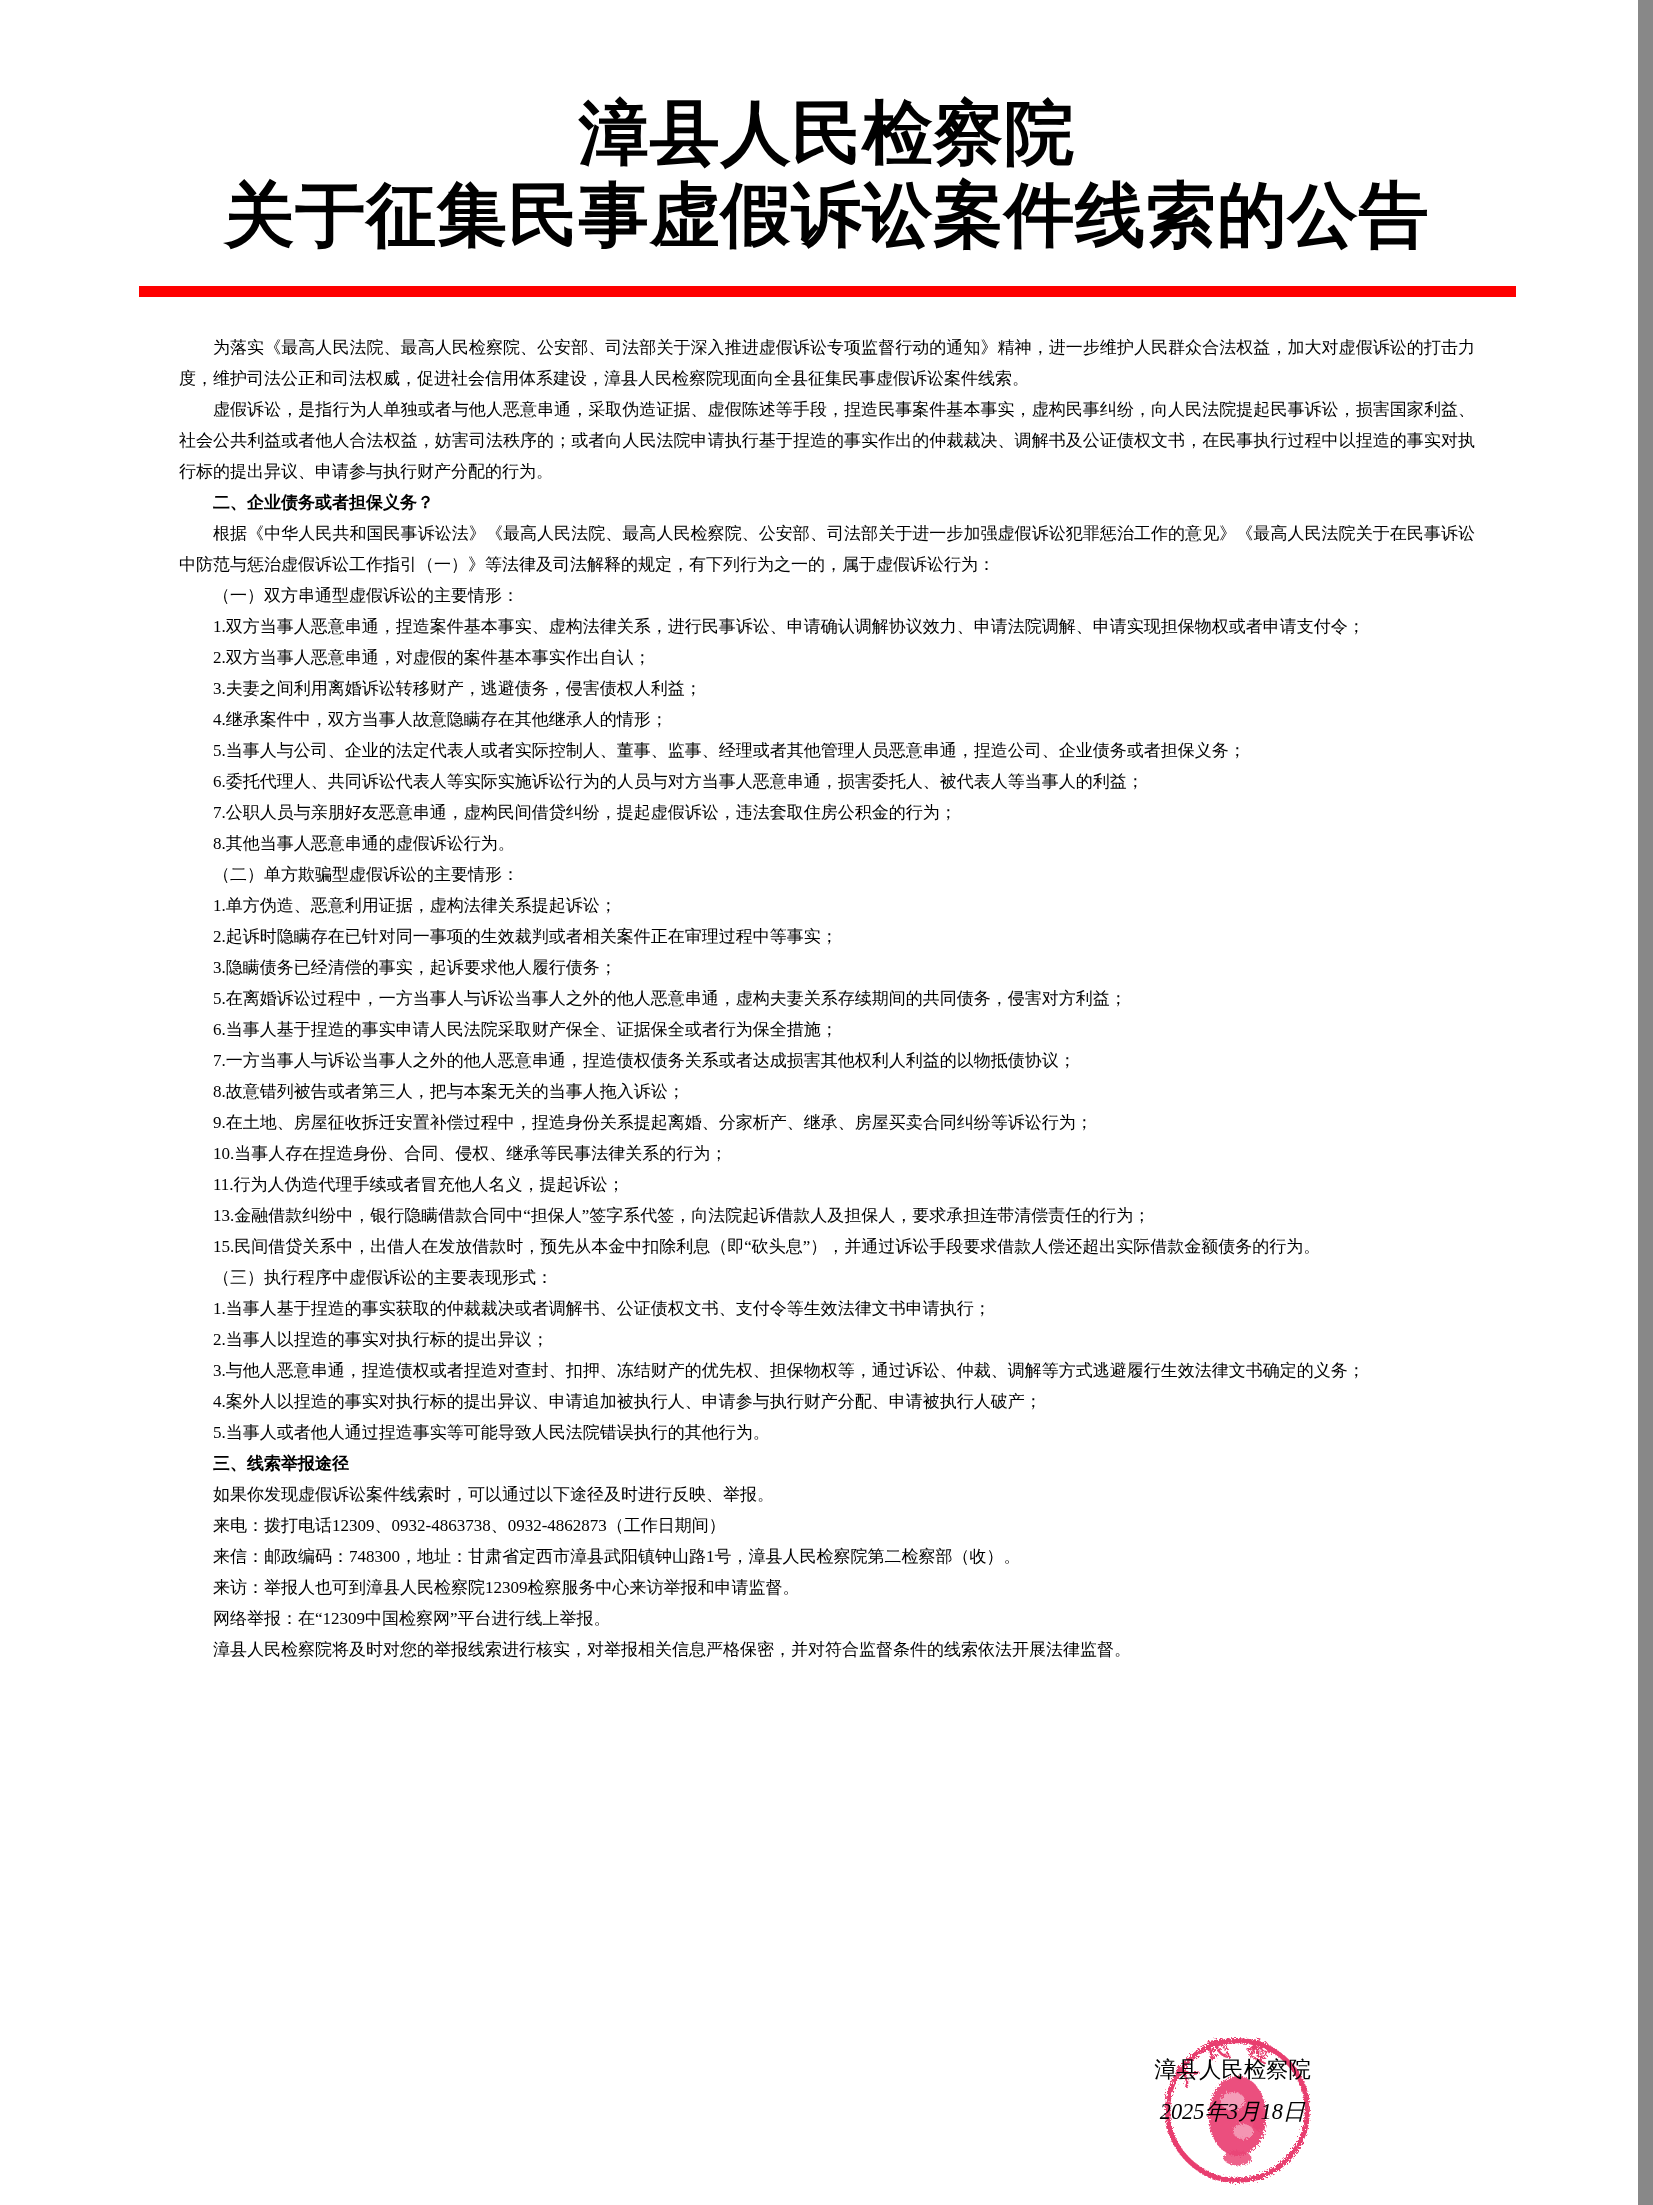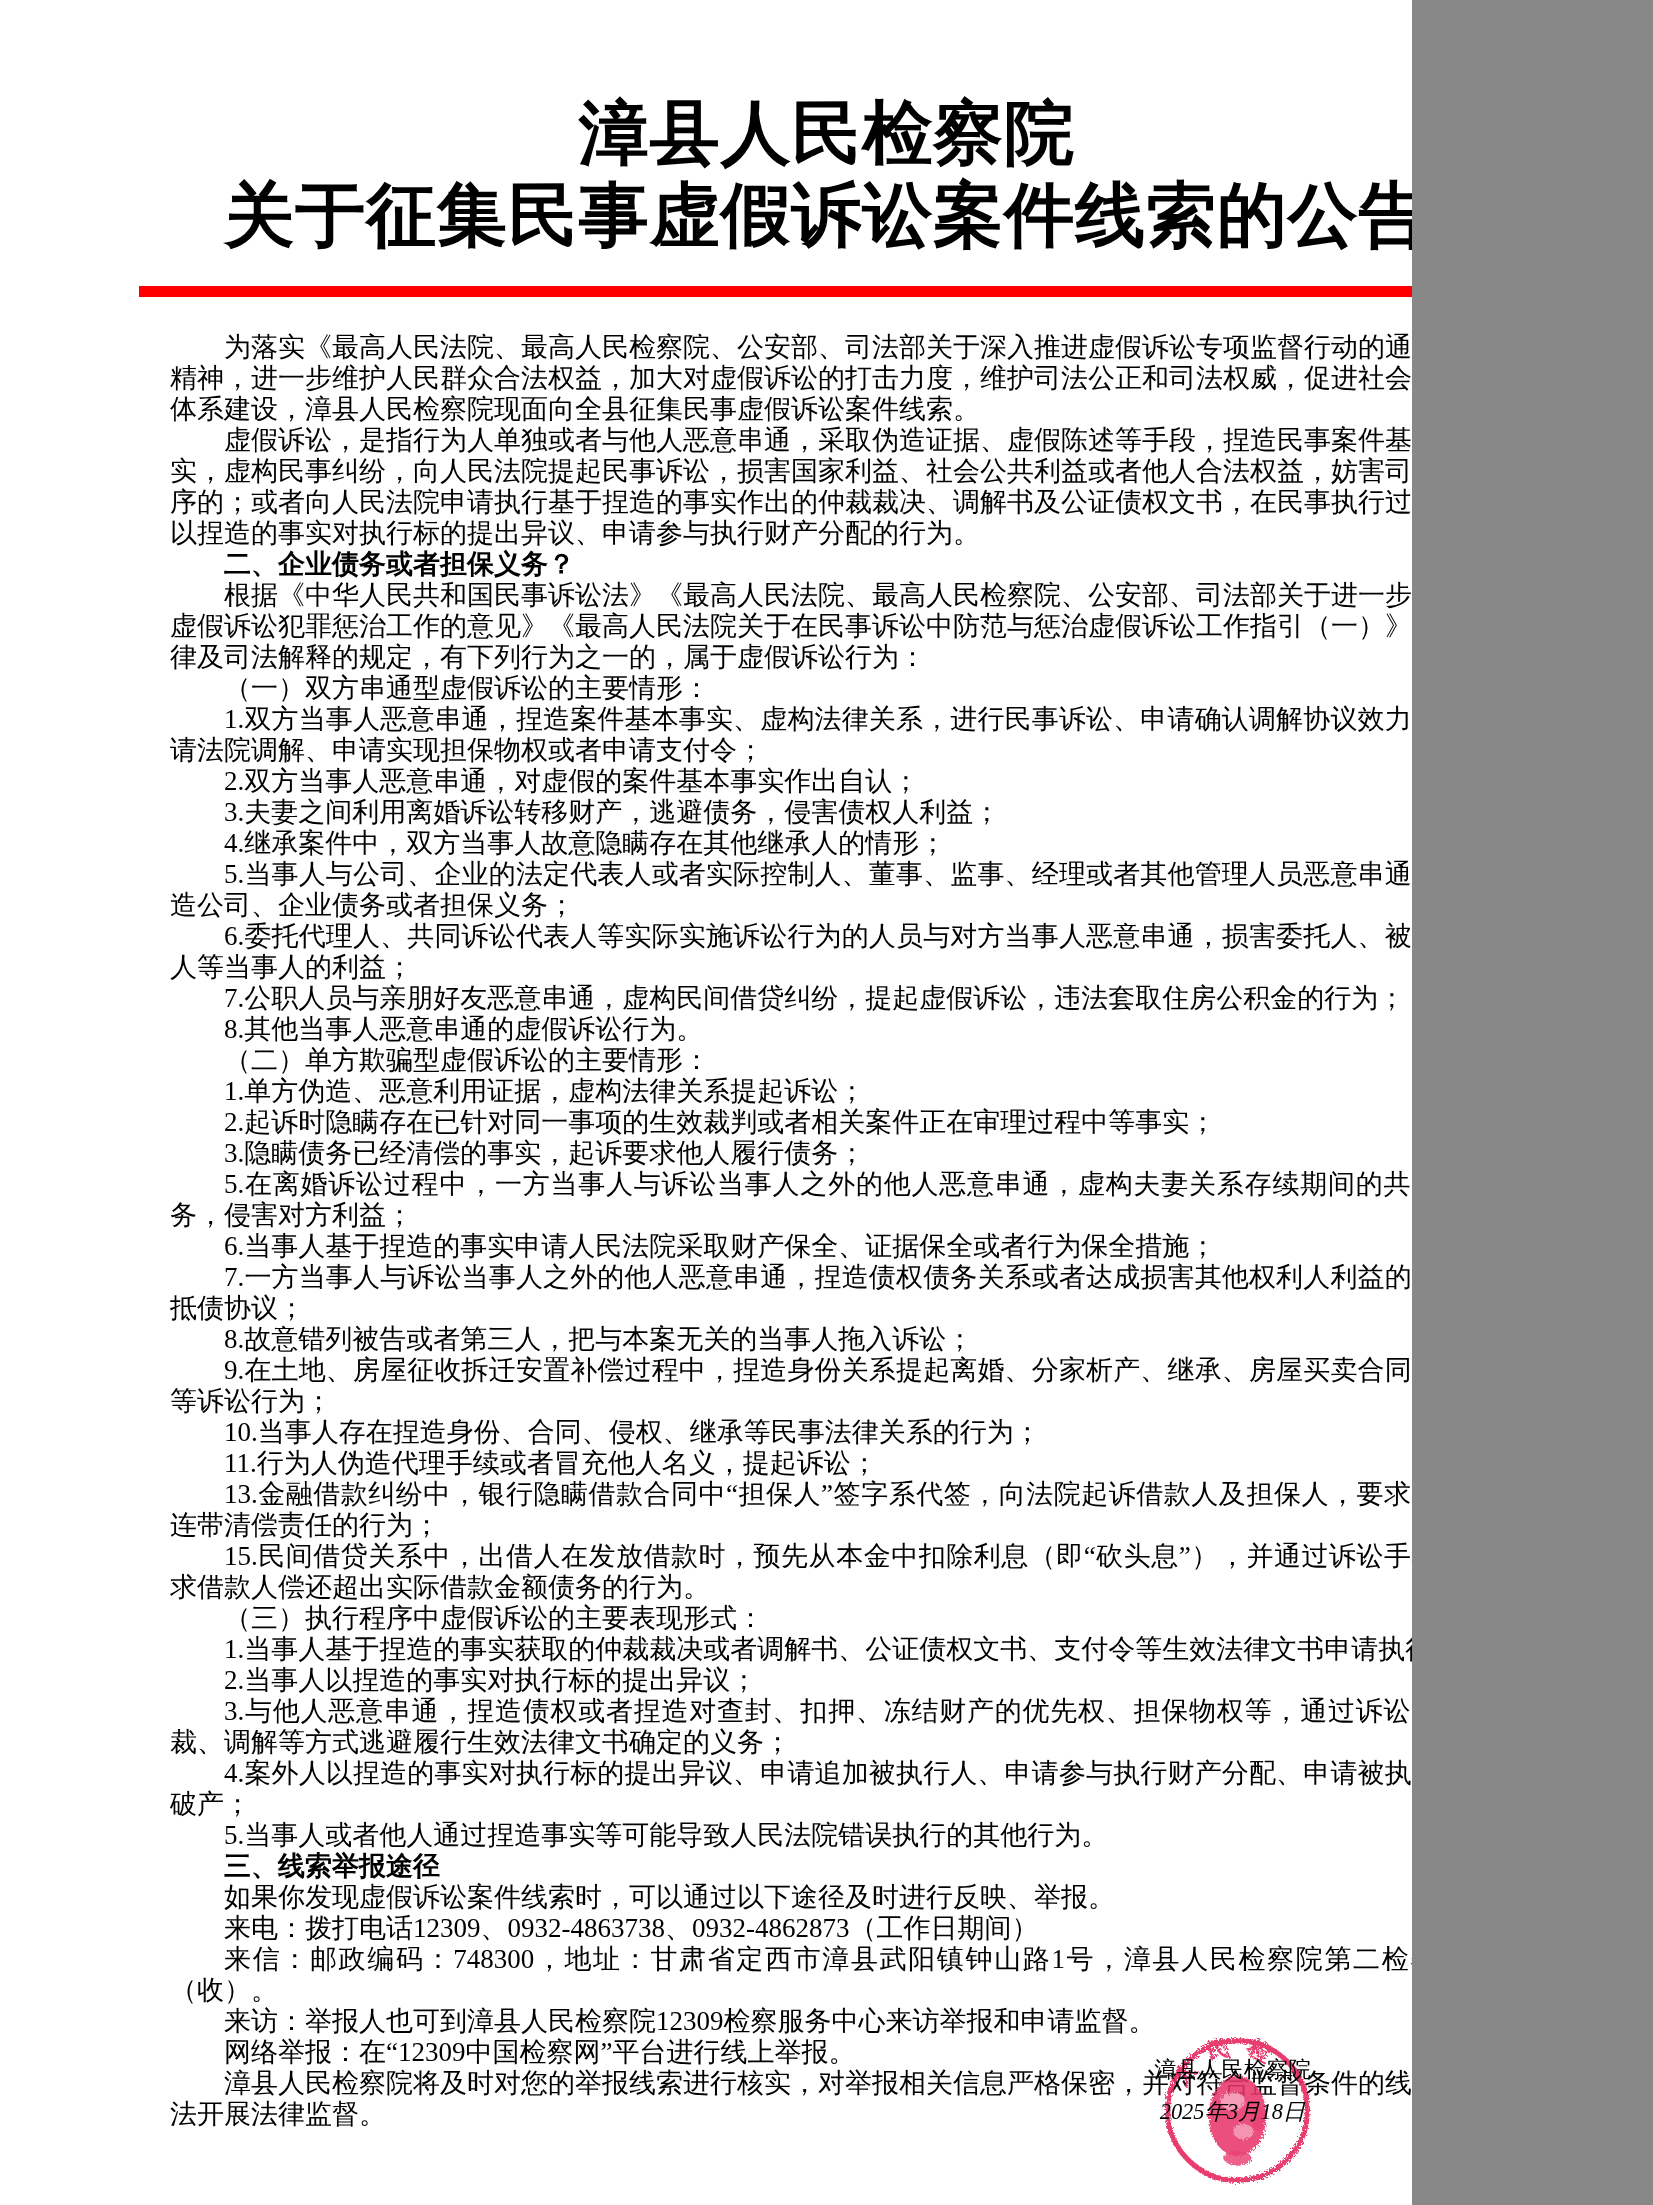--- a/index.html
+++ b/index.html
@@ -1,18 +1,18 @@
 <!DOCTYPE html>
 <html style="font-size:7.5px"><head>
 <meta charset="utf-8">
 <style>
   html, body { margin: 0; padding: 0; background: #888; }
   #page {
     position: relative;
-    width: 1412px;
+    width: 1638px;
     height: 2205px;
     background: #ffffff;
     overflow: hidden;
     font-family: "Liberation Serif", serif;
     color: #000;
   }
   .doc-title {
     position: absolute;
     left: 0; width: 1654px;
     text-align: center;
@@ -25,23 +25,23 @@
   #title-line1 { top: 99px; }
   #title-line2 { top: 181px; }
   #red-rule {
     position: absolute;
     top: 286px; left: 139px;
     width: 1377px; height: 11.2px;
     background: #fe0000;
   }
   #doc-body {
     position: absolute;
-    top: 332px; left: 170px;
+    top: 332px; left: 179px;
     width: 1296px;
-    font-size: 27px;
+    font-size: 17px;
     line-height: 31px;
     text-align: justify;
   }
   #doc-body p {
     margin: 0;
     text-indent: 2em;
   }
   #doc-body p.heading { font-weight: bold; }
   #signature-block {
     position: absolute;

